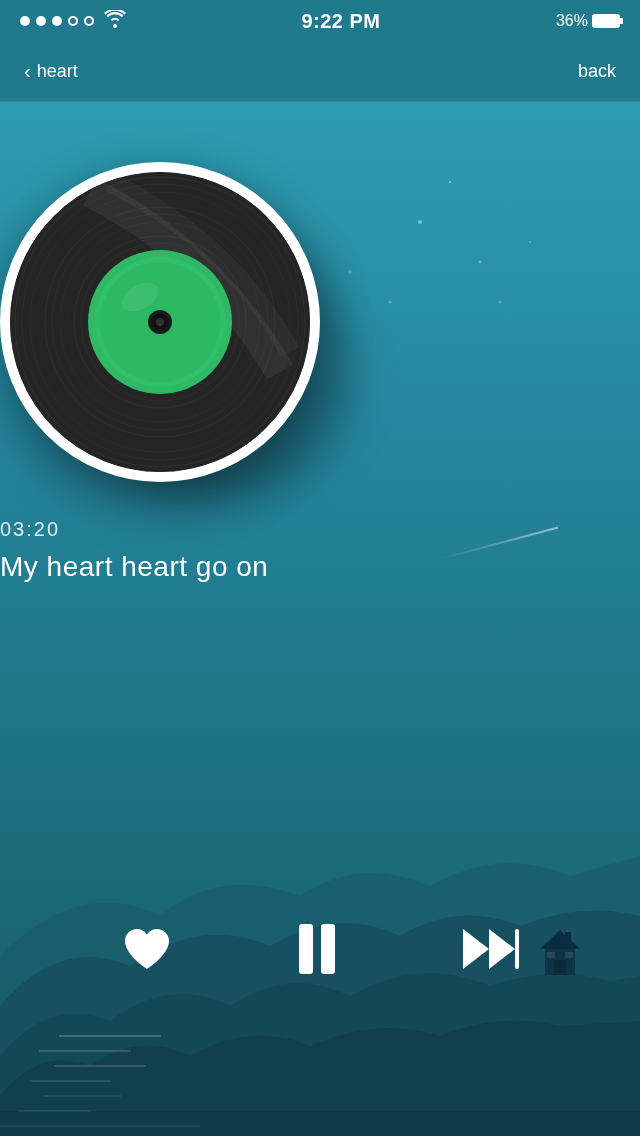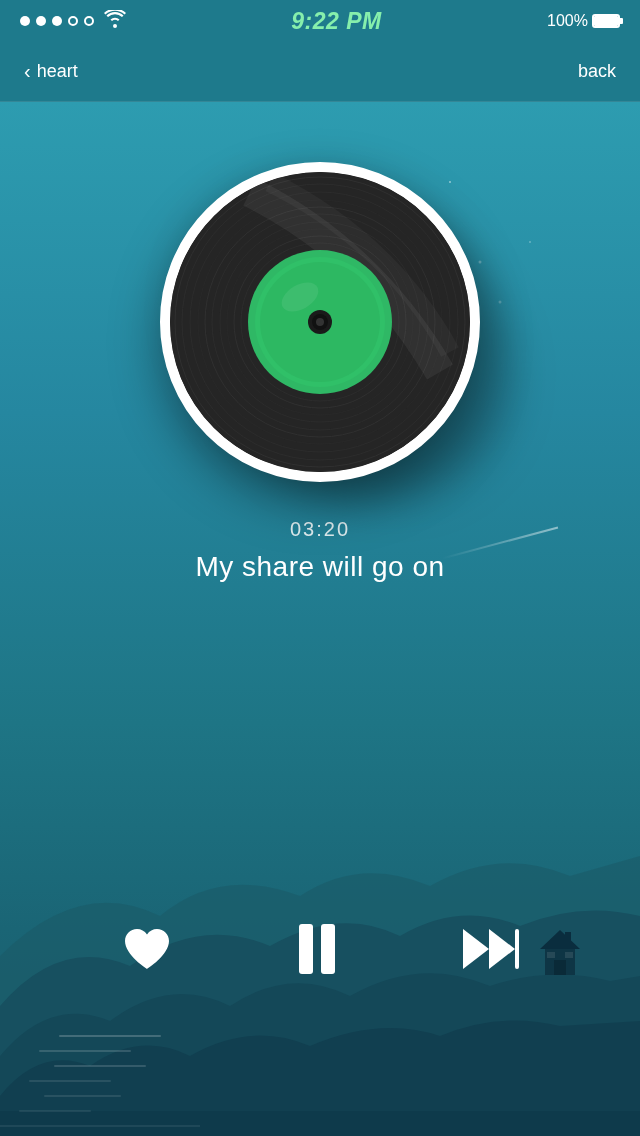--- a/index.html
+++ b/index.html
@@ -36,25 +36,24 @@
     .signal-dot.empty {
       background: transparent;
       border: 2px solid white;
     }
     .wifi-icon {
       color: white;
       font-size: 18px;
       margin-left: 4px;
     }
     .status-time {
-      color: #86efac;
-      font-size: 23px;
+      color: #ffffff;
+      font-size: 20px;
       font-weight: 600;
       letter-spacing: 0.5px;
-      font-style: italic;
     }
     .status-right {
       display: flex;
       align-items: center;
       gap: 8px;
       color: white;
       font-size: 16px;
     }
     .battery-container {
       display: flex;
@@ -119,21 +118,20 @@
 
     
     .main-content {
       width: 100%;
       height: calc(1136px - 102px);
       background: linear-gradient(180deg, #2d9cb0 0%, #2587a0 30%, #1e7585 60%, #1a6575 80%, #1a5a68 100%);
       position: relative;
       overflow: hidden;
       display: flex;
       flex-direction: column;
-      align-items: center;
     }
 
     
     .vinyl-container {
       margin-top: 60px;
       position: relative;
       width: 320px;
       height: 320px;
     }
     .vinyl-shadow {
@@ -255,21 +253,21 @@
     <div class="signal-dot empty"></div>
     <div class="signal-dot empty"></div>
     <span class="wifi-icon">
       <svg width="22" height="18" viewBox="0 0 22 18" fill="white">
         <path d="M11 14a2 2 0 1 1 0 4 2 2 0 0 1 0-4zm-4.5-4.5a6.5 6.5 0 0 1 9 0l-1.5 1.5a4.5 4.5 0 0 0-6 0L6.5 9.5zM2.5 5.5a12 12 0 0 1 17 0L18 7a10 10 0 0 0-14 0L2.5 5.5zM0 3A16 16 0 0 1 22 3L20.5 4.5A14 14 0 0 0 1.5 4.5L0 3z"></path>
       </svg>
     </span>
   </div>
   <span class="status-time">9:22 PM</span>
   <div class="status-right battery-container">
-    <span>100%</span>
+    <span>36%</span>
     <div class="battery-icon">
       <div class="battery-fill"></div>
     </div>
   </div>
 </div>
 
 <div class="nav-bar">
   <div class="nav-back">
     <span style="font-size:20px;">‹</span>
     <span>heart</span>
@@ -321,21 +319,21 @@
 
         <circle cx="150" cy="150" r="12" fill="#1a1a1a"></circle>
         <circle cx="150" cy="150" r="8" fill="#111"></circle>
         <circle cx="150" cy="150" r="4" fill="#333"></circle>
       </svg>
     </div>
   </div>
 
   <div class="track-time">03:20</div>
 
-  <div class="track-title">My share will go on</div>
+  <div class="track-title">My heart heart go on</div>
 
   <div class="shooting-star"></div>
 
   <svg class="landscape" viewBox="0 0 640 380" preserveAspectRatio="none" xmlns="http://www.w3.org/2000/svg">
 
     <path d="M0 200 Q80 120 160 160 Q220 110 300 140 Q360 100 430 130 Q500 90 570 120 L640 100 L640 380 L0 380 Z" fill="#1a5a68" opacity="0.6"></path>
 
     <path d="M0 250 Q60 180 130 210 Q200 160 270 190 Q340 150 400 180 Q460 145 520 170 Q580 145 640 160 L640 380 L0 380 Z" fill="#175060"></path>
 
     <path d="M0 300 Q50 240 110 265 Q170 220 230 250 Q290 210 350 240 Q420 200 490 230 Q550 210 610 225 L640 220 L640 380 L0 380 Z" fill="#144858"></path>

